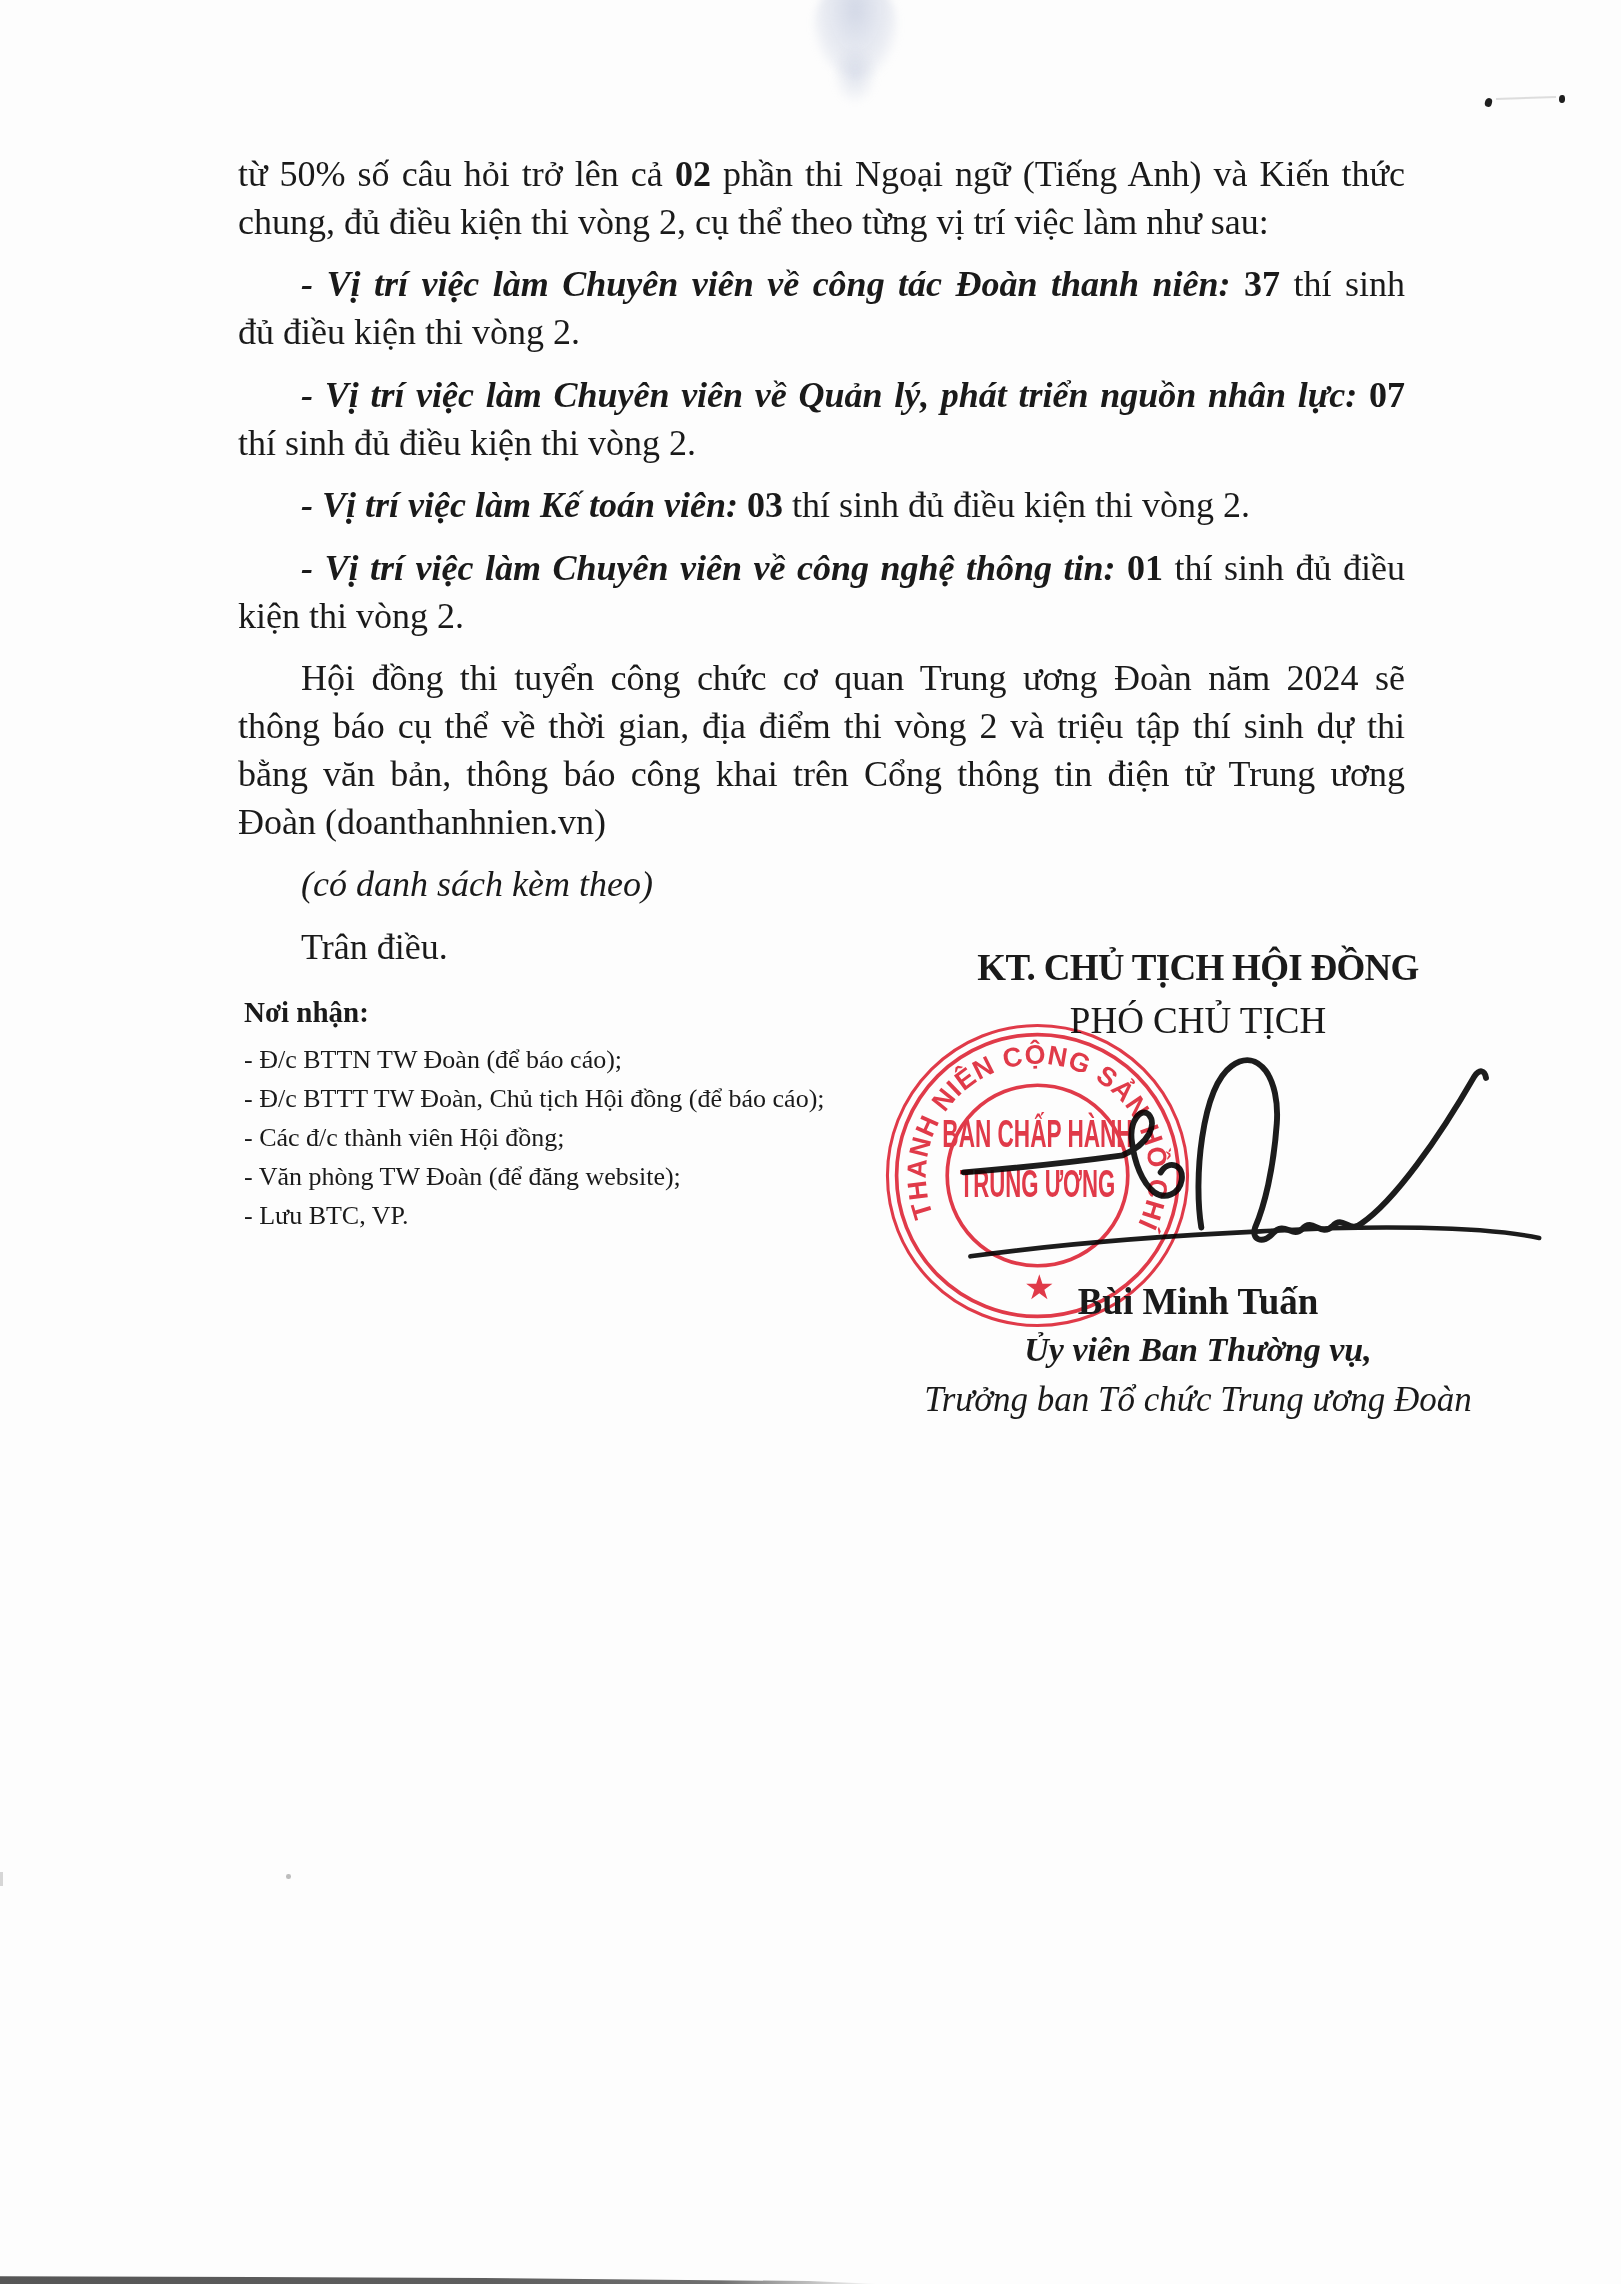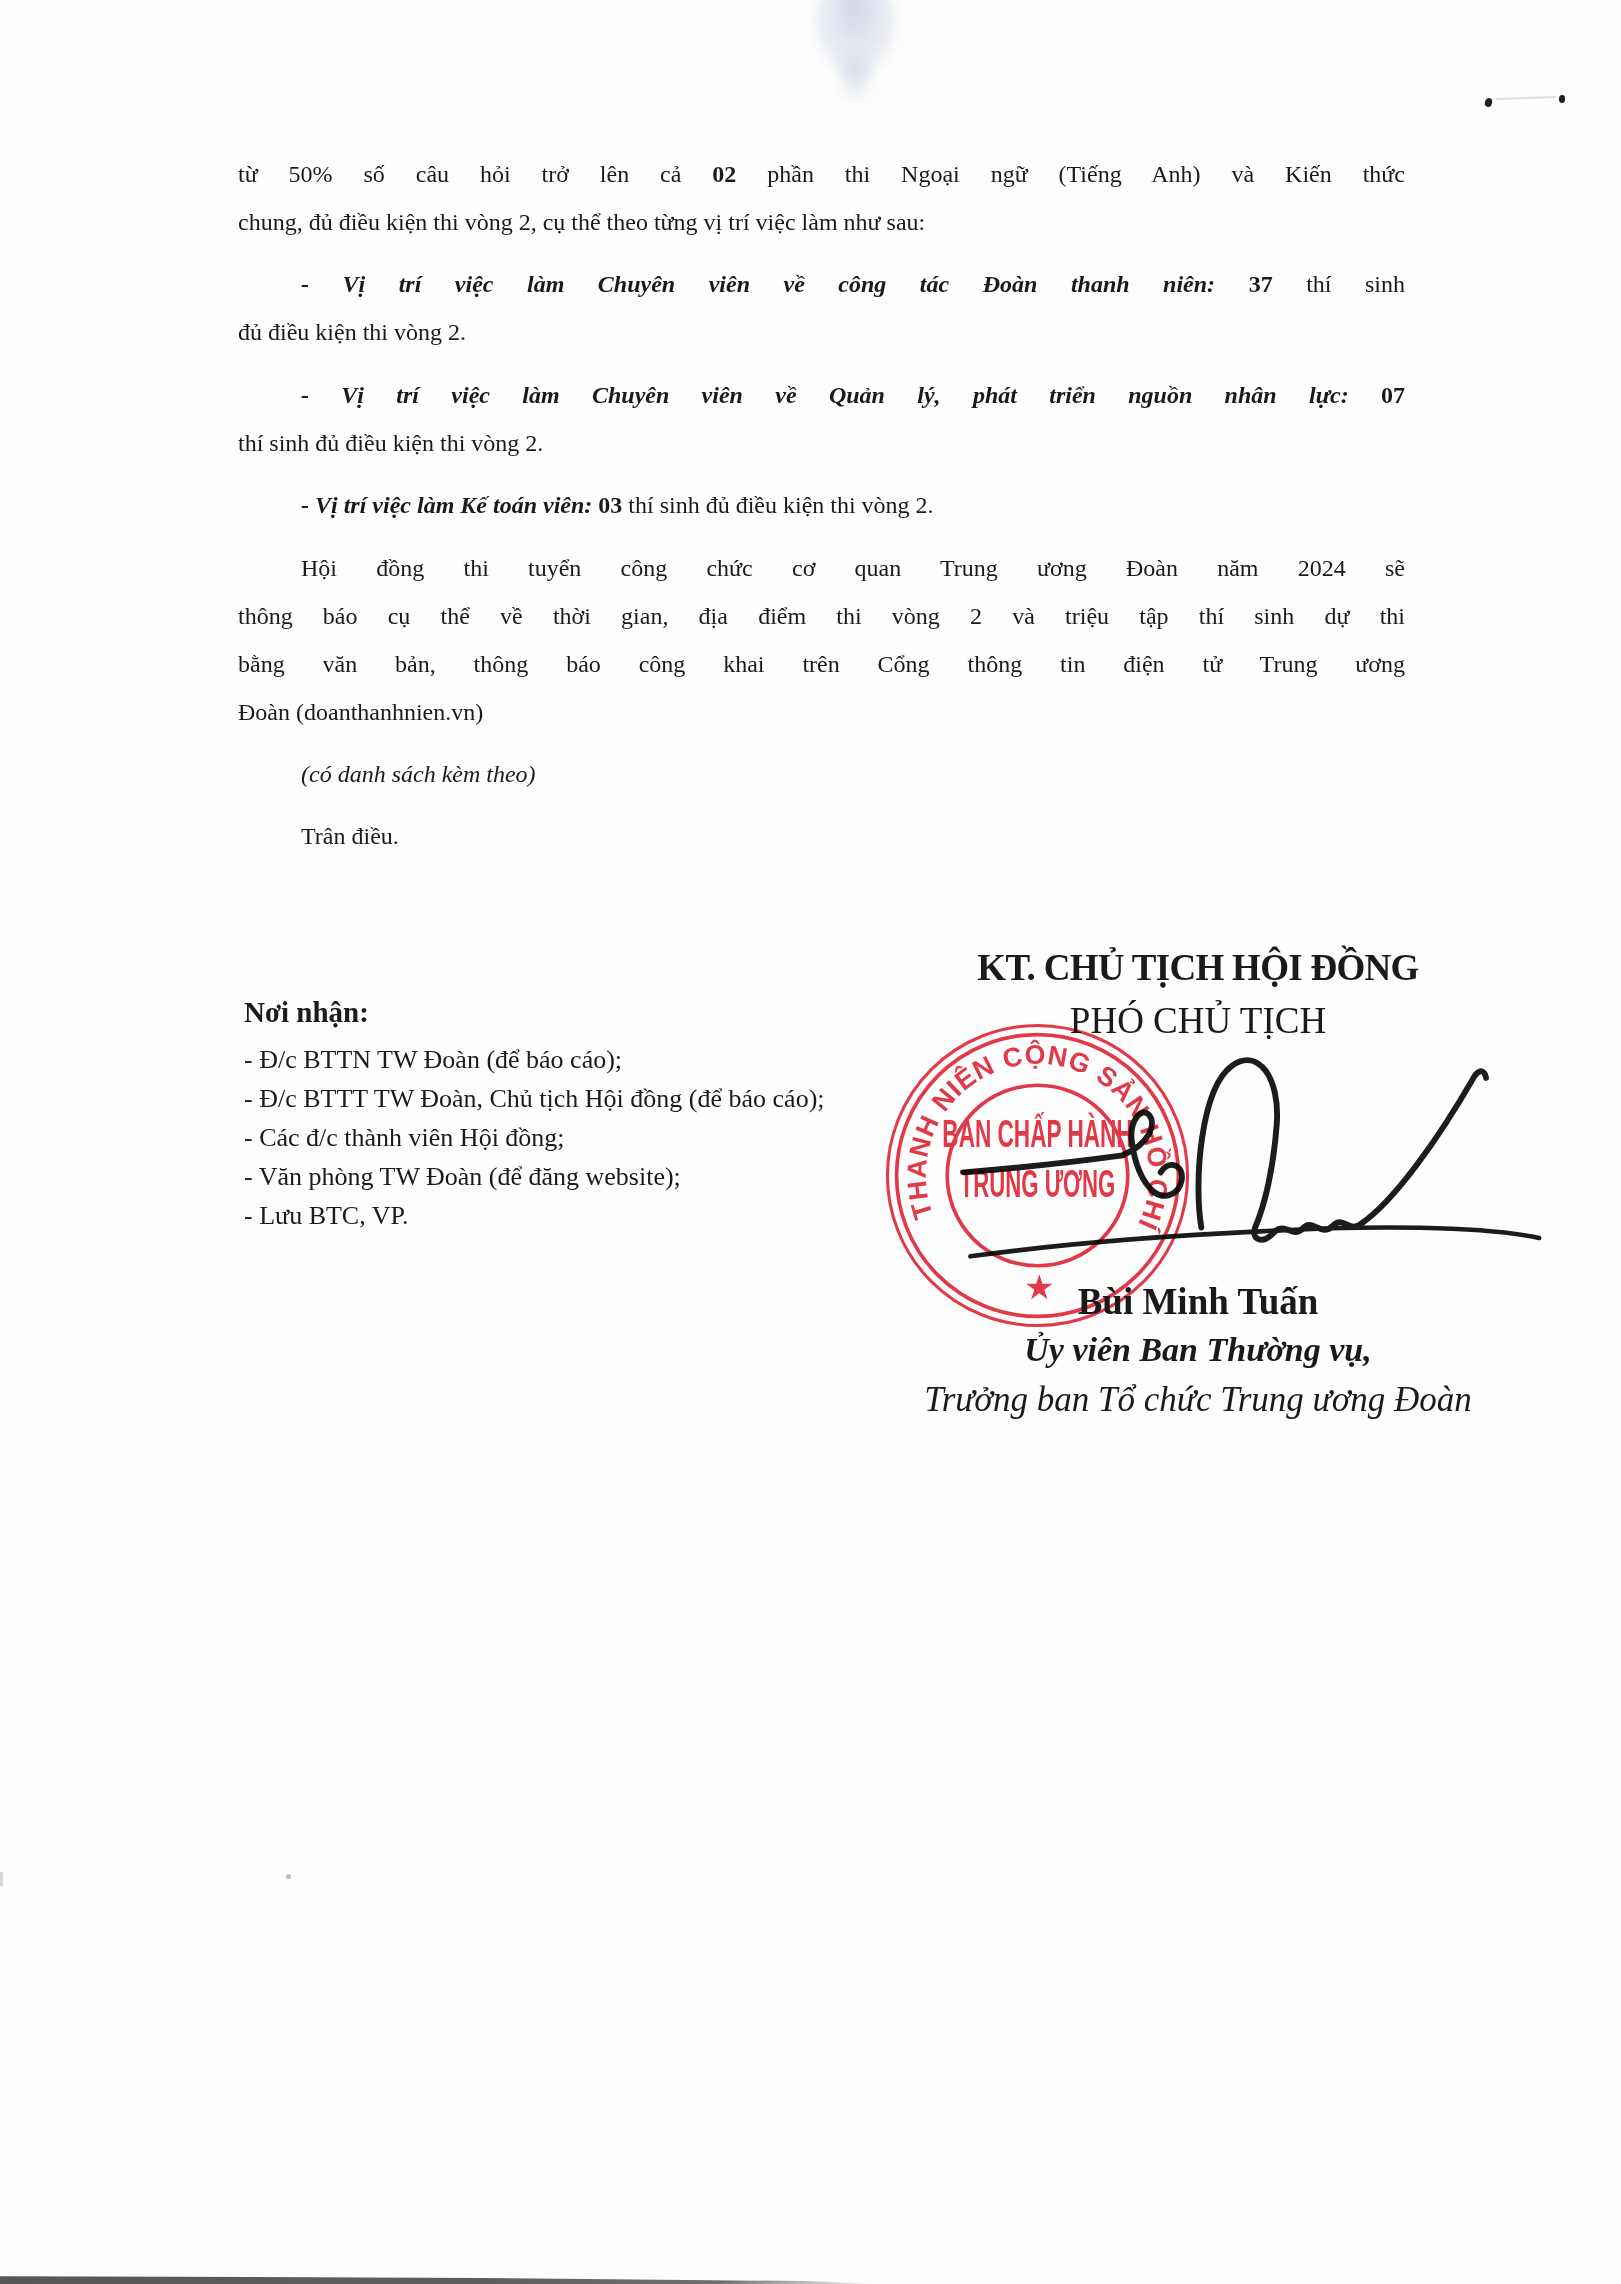--- a/index.html
+++ b/index.html
@@ -1,21 +1,21 @@
 <!DOCTYPE html>
 <html style="font-size:10.5px"><head>
 <meta charset="utf-8">
 <style>
   html,body{margin:0;padding:0;background:#e9e9e9;}
   .page{
     position:relative;width:1622px;height:2284px;background:#fdfdfd;overflow:hidden;
     font-family:"Liberation Serif","DejaVu Serif",serif;color:#1a1a1a;
   }
   
-  .bodytext{position:absolute;left:238px;top:150px;width:1167px;font-size:24px;}
+  .bodytext{position:absolute;left:238px;top:150px;width:1167px;font-size:36px;}
   .para{margin:0 0 14.4px 0;}
   .line{line-height:48px;}
   .just{text-align:justify;text-align-last:justify;}
   .ind{text-indent:63px;}
   .b{font-weight:bold;}
   .i{font-style:italic;margin-top:28px;}
   .bi{font-weight:bold;font-style:italic;}
   
   .recipients{position:absolute;left:227px;top:996px;font-size:26px;margin-left:17px;}
   .rhead{font-weight:bold;font-size:29px;margin-bottom:10.5px;}
@@ -72,20 +72,24 @@
       <div class="para">
         <div class="line just ind"><span class="bi">- Vị trí việc làm Chuyên viên về công tác Đoàn thanh niên:</span><span> </span><span class="b">37</span><span> thí sinh</span></div>
         <div class="line"><span>đủ điều kiện thi vòng 2.</span></div>
       </div>
       <div class="para">
         <div class="line just ind"><span class="bi">- Vị trí việc làm Chuyên viên về Quản lý, phát triển nguồn nhân lực:</span><span> </span><span class="b">07</span></div>
         <div class="line"><span>thí sinh đủ điều kiện thi vòng 2.</span></div>
       </div>
       <div class="para">
         <div class="line ind"><span class="bi">- Vị trí việc làm Kế toán viên:</span><span> </span><span class="b">03</span><span> thí sinh đủ điều kiện thi vòng 2.</span></div>
+      </div>
+      <div class="para">
+        <div class="line just ind"><span class="bi">- Vị trí việc làm Chuyên viên về công nghệ thông tin:</span><span> </span><span class="b">01</span><span> thí sinh đủ điều</span></div>
+        <div class="line"><span>kiện thi vòng 2.</span></div>
       </div>
       <div class="para">
         <div class="line just ind"><span>Hội đồng thi tuyển công chức cơ quan Trung ương Đoàn năm 2024 sẽ</span></div>
         <div class="line just"><span>thông báo cụ thể về thời gian, địa điểm thi vòng 2 và triệu tập thí sinh dự thi</span></div>
         <div class="line just"><span>bằng văn bản, thông báo công khai trên Cổng thông tin điện tử Trung ương</span></div>
         <div class="line"><span>Đoàn (doanthanhnien.vn)</span></div>
       </div>
       <div class="para">
         <div class="line ind"><span class="i">(có danh sách kèm theo)</span></div>
       </div>

